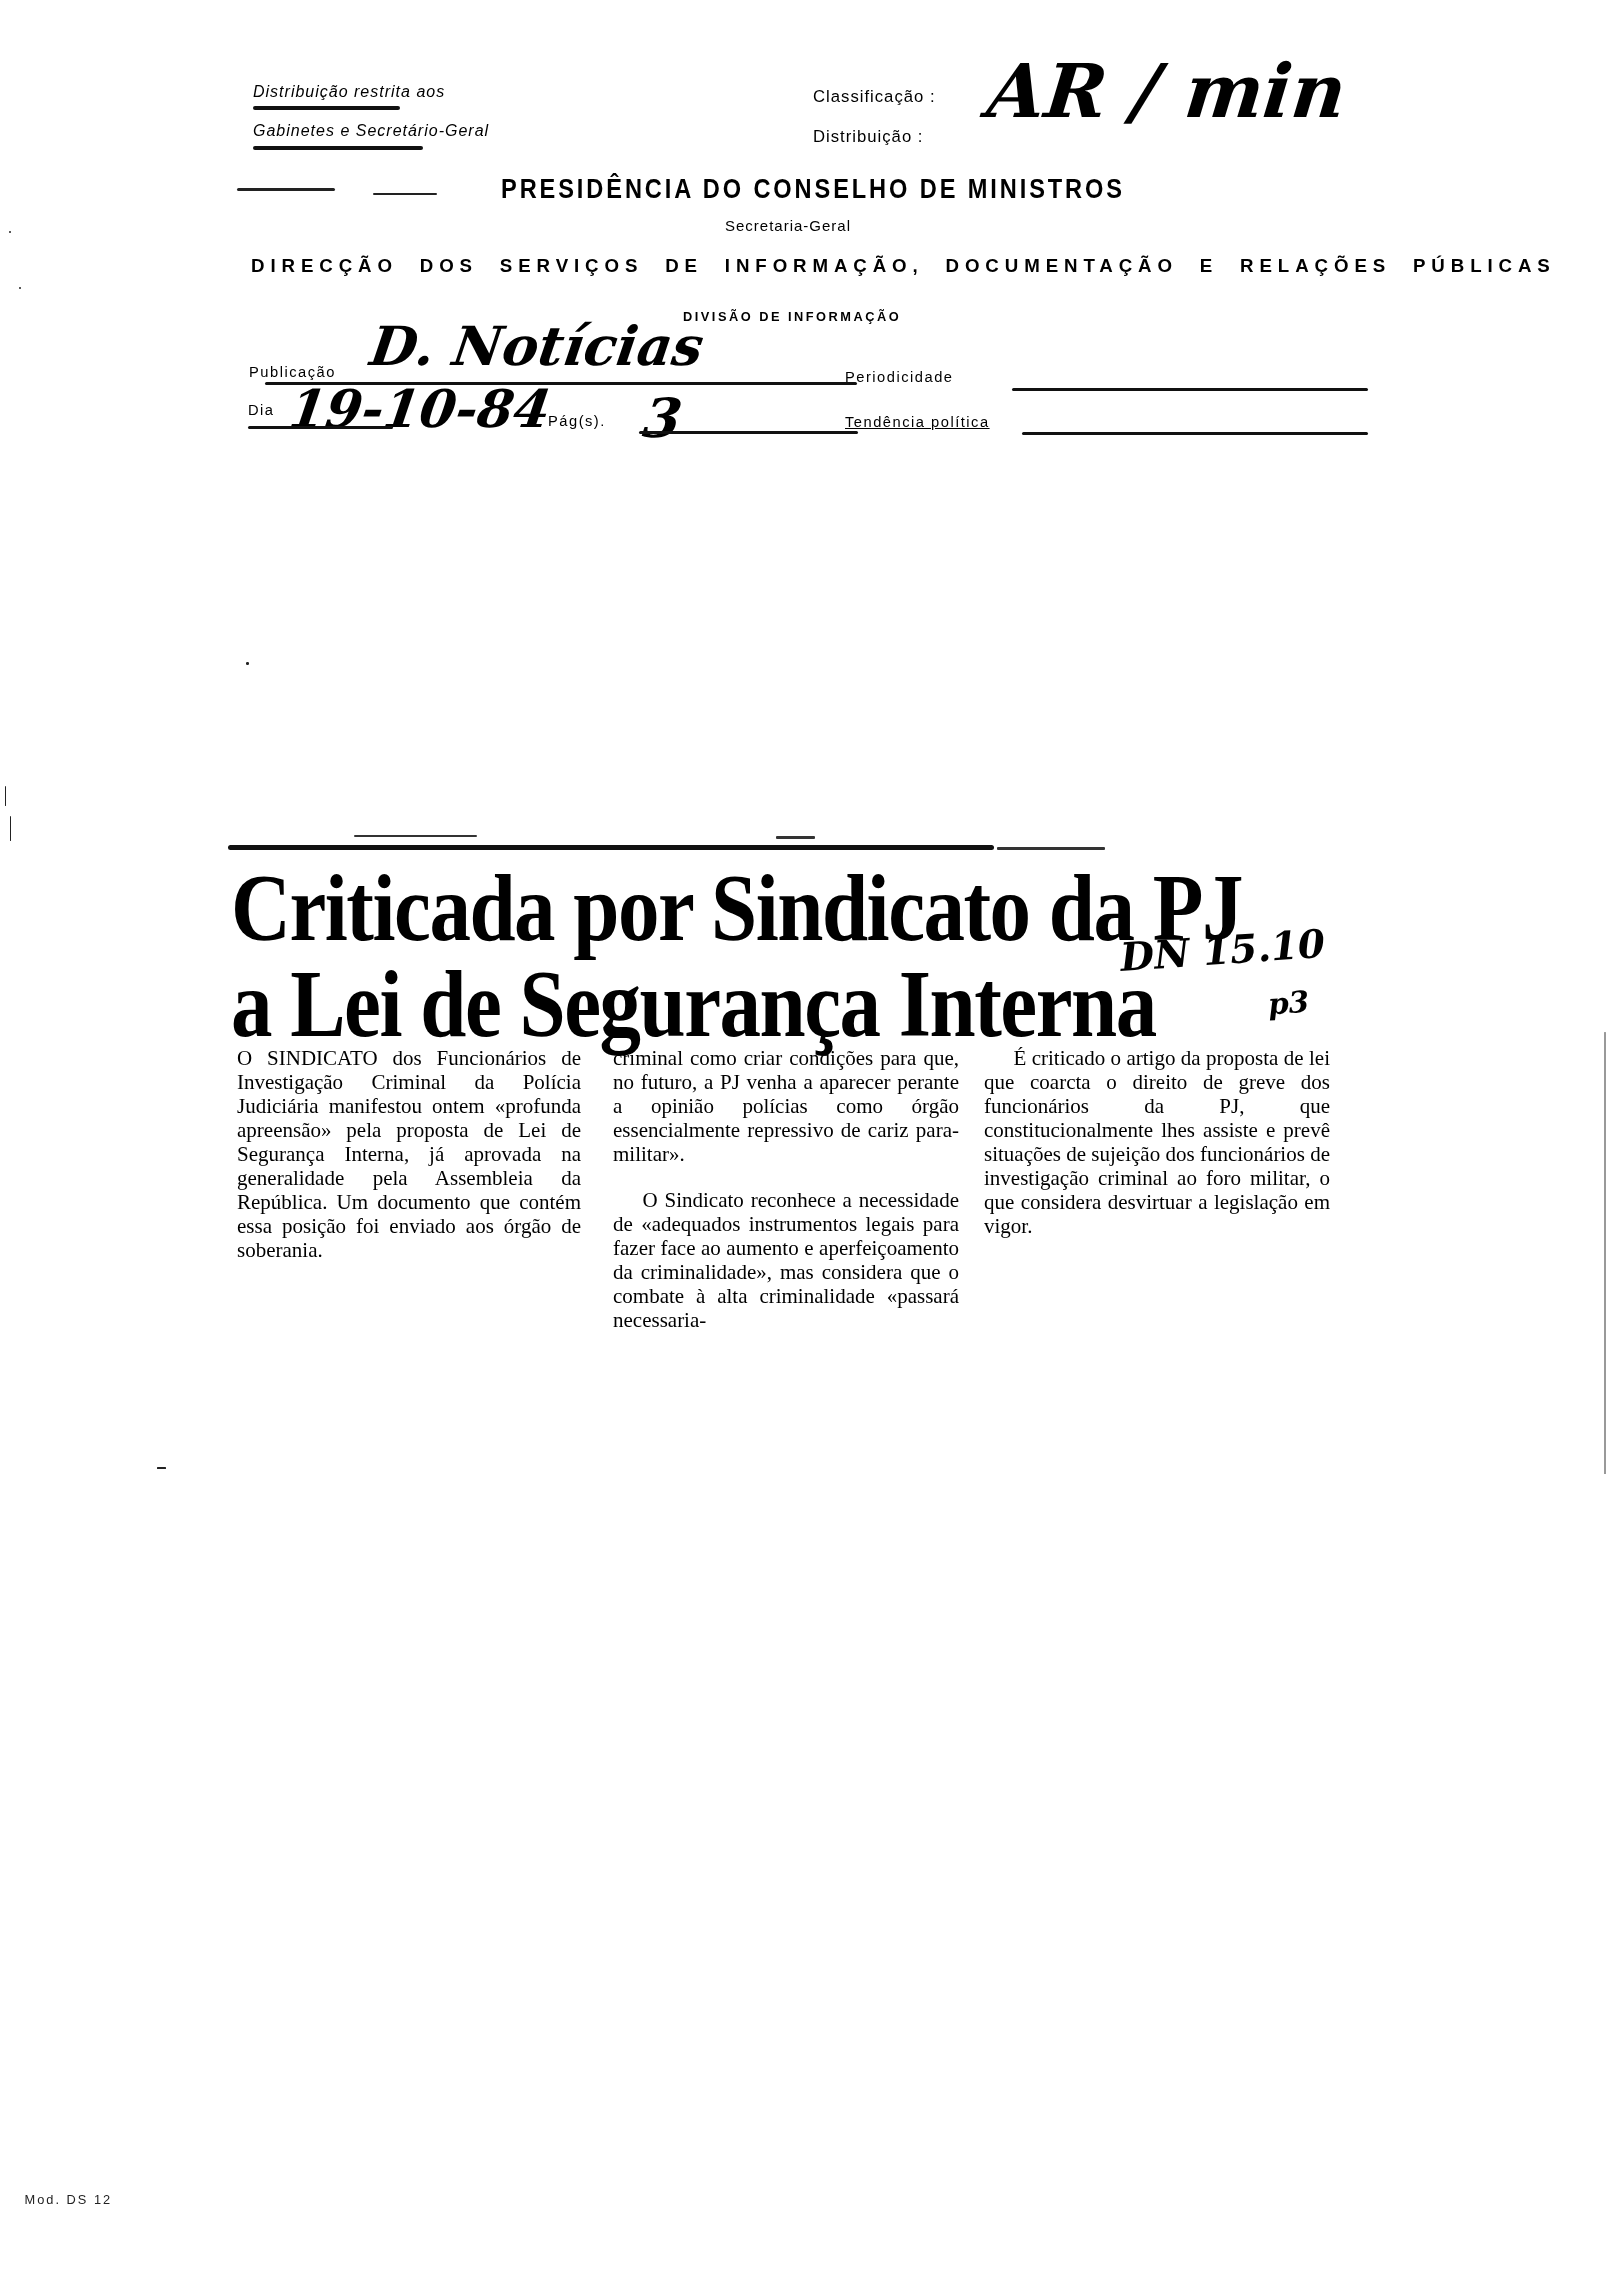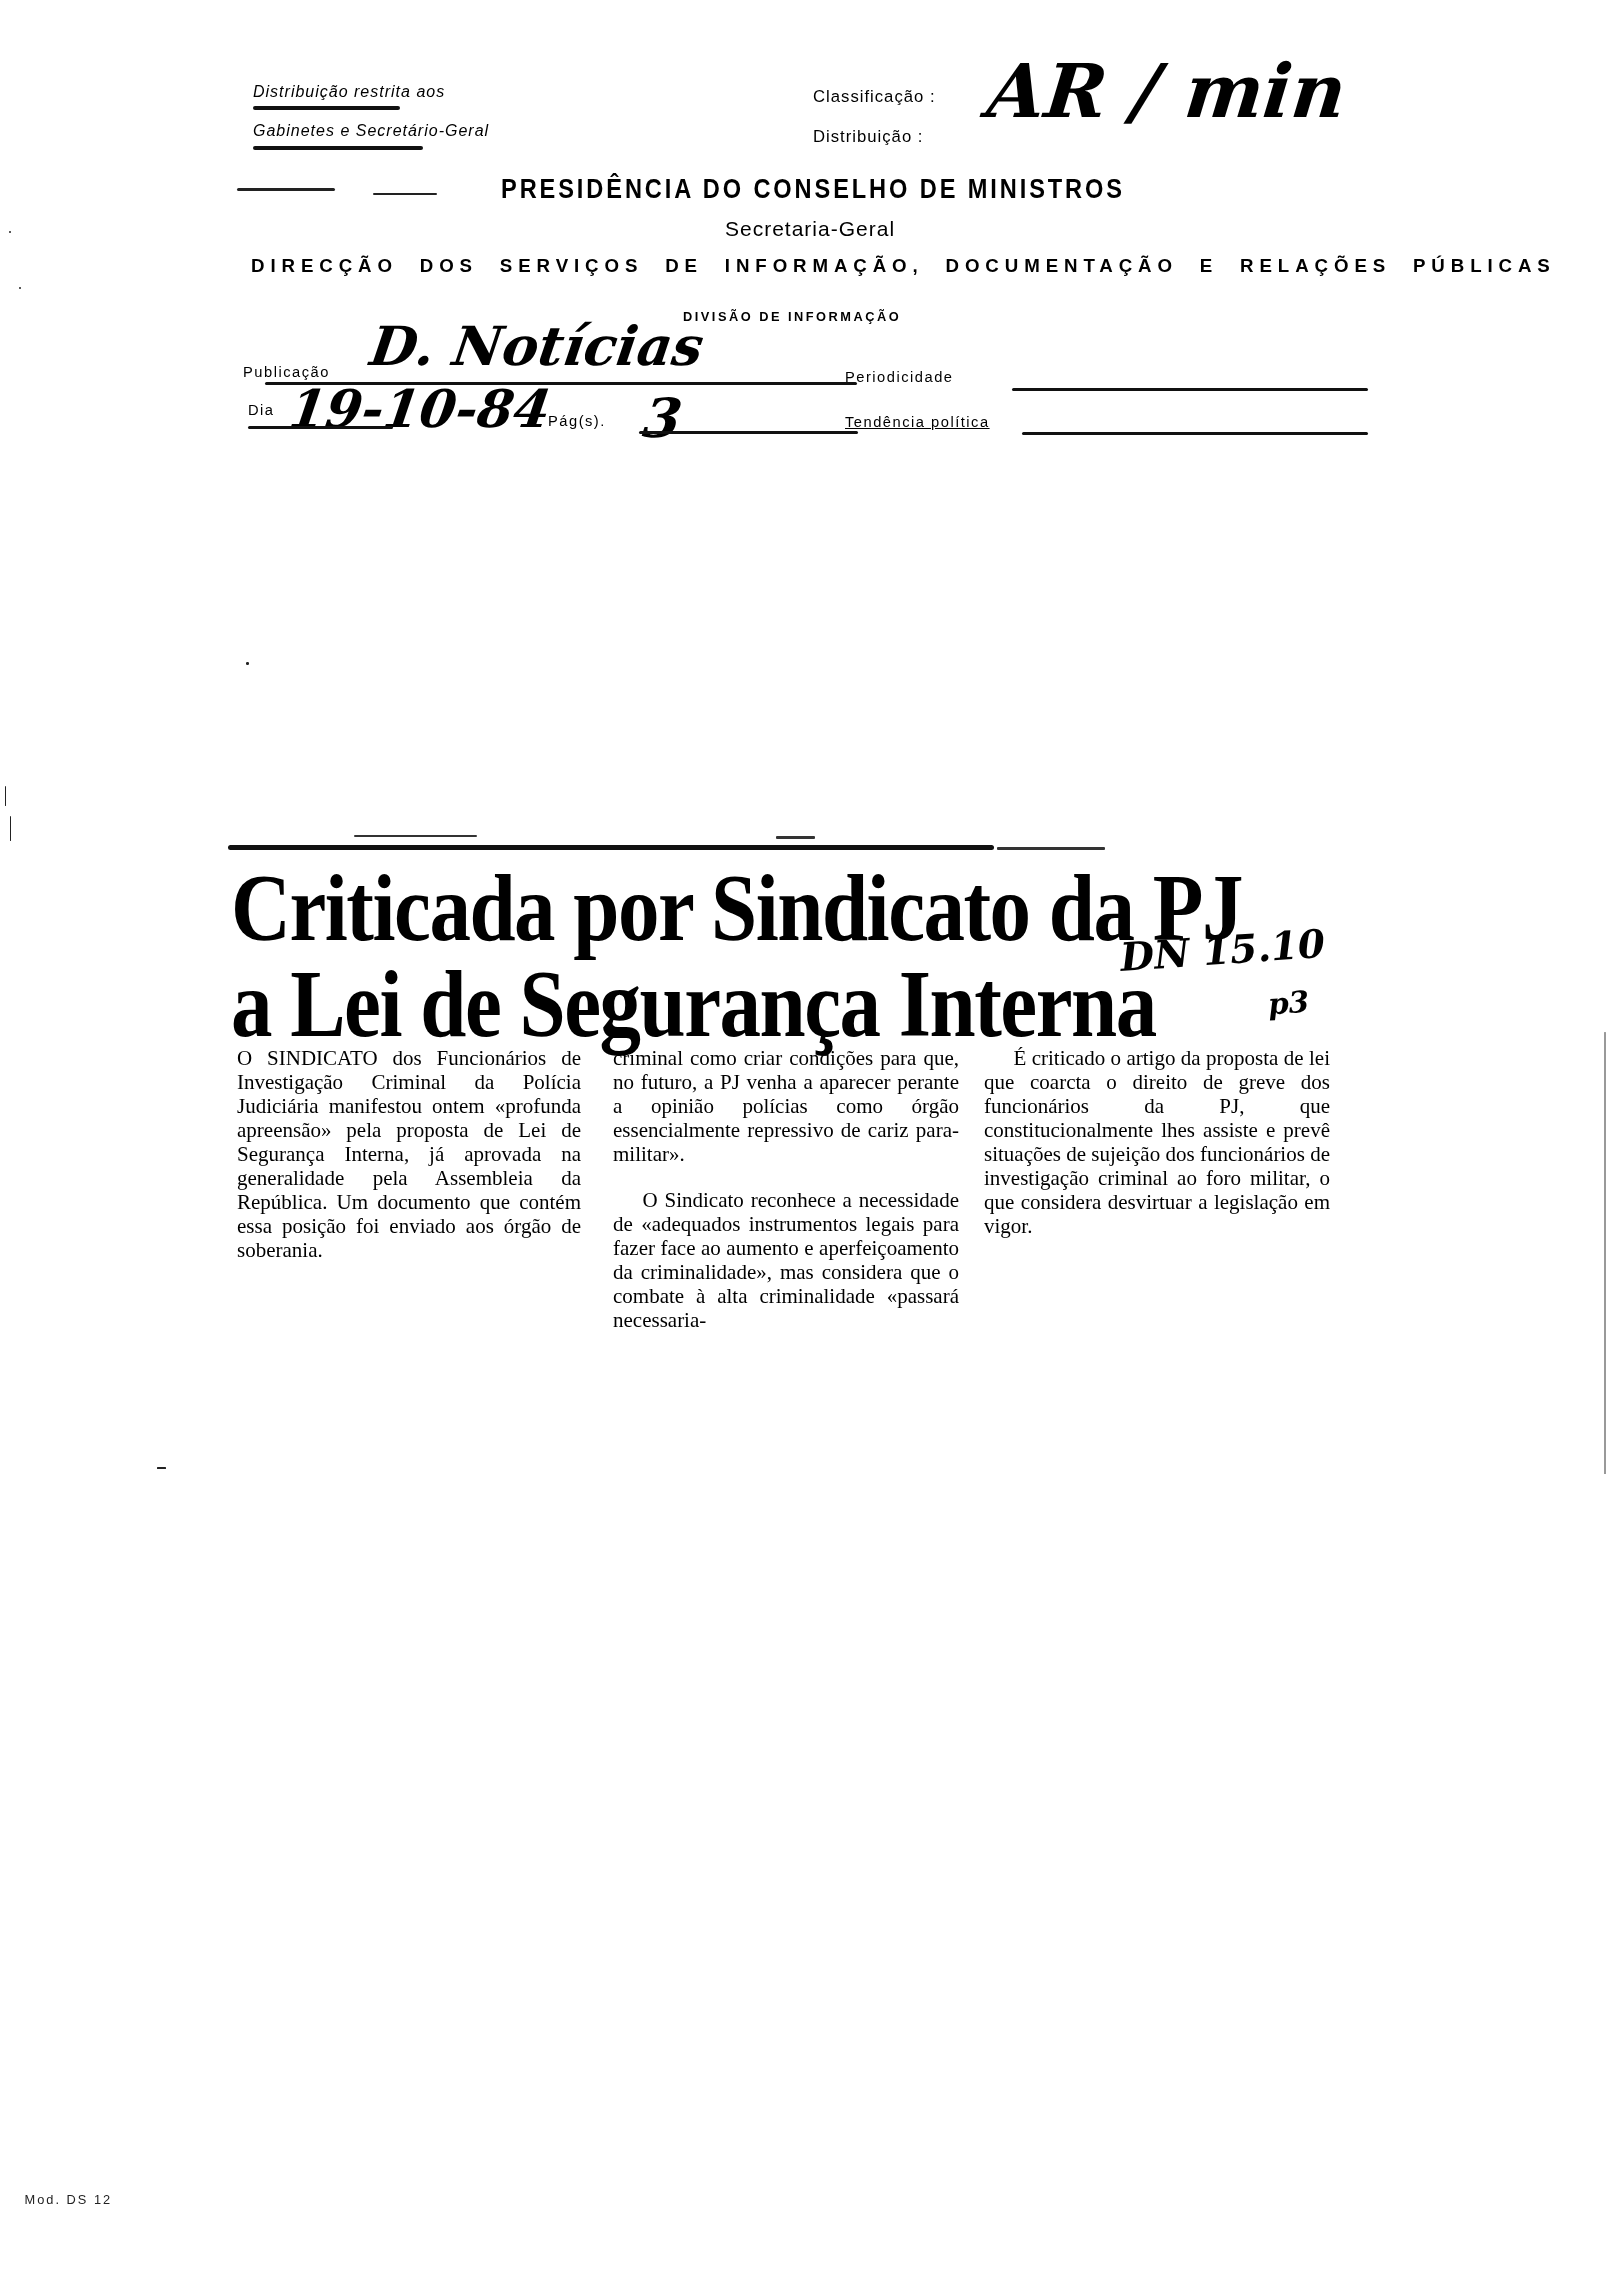--- a/index.html
+++ b/index.html
@@ -9,21 +9,21 @@
   .serif { font-family:"Liberation Serif", "DejaVu Serif", serif; }
   .hand { font-family:"DejaVu Serif", serif; font-style:italic; font-weight:bold; }
 
   .dist-note { font-size:16px; font-style:italic; letter-spacing:1px; }
   .dist-line { height:3.9px; background:#111; border-radius:2px; }
   .field-label { font-size:16.7px; letter-spacing:1px; }
   .handwriting-big { font-size:74px; line-height:1; transform:skewX(-6deg); }
   .rule { height:3.4px; background:#111; border-radius:1.5px; }
 
   .org-title { font-size:23.6px; font-weight:bold; letter-spacing:2.9px; transform:scaleY(1.15); }
-  .org-sub { font-size:21px; letter-spacing:1px; }
+  .org-sub { font-size:15px; letter-spacing:1px; }
   .org-dir { font-size:18.7px; letter-spacing:5.9px; word-spacing:10.8px; font-weight:bold; }
   .org-div { font-size:12.8px; letter-spacing:2.5px; font-weight:bold; }
 
   .form-label { font-size:14.7px; letter-spacing:1.5px; }
   .form-hand { font-size:54px; line-height:1; transform:skewX(-8deg); }
 
   .clip-rule { height:4.9px; background:#111; border-radius:2.5px; }
   .headline { font-size:83px; font-weight:bold; line-height:1; letter-spacing:-1.5px; transform:scaleY(1.15); transform-origin:left top; white-space:nowrap; }
   .margin-note { font-size:39px; line-height:1; transform:rotate(-4deg); }
 
@@ -47,21 +47,21 @@
 <div class="abs sans field-label" style="left:813px; top:127px;">Distribuição :</div>
 <div class="abs hand handwriting-big" style="left:988px; top:54px;">AR / min</div>
 
 <div class="abs" style="left:237px; top:188px; width:98px; height:2.5px; background:#222; border-radius:1.5px;"></div>
 <div class="abs" style="left:373px; top:193px; width:64px; height:2px; background:#222; border-radius:1.5px;"></div>
 <div class="abs sans org-title" style="left:501px; top:176px;">PRESIDÊNCIA DO CONSELHO DE MINISTROS</div>
 <div class="abs sans org-sub" style="left:725px; top:217px;">Secretaria-Geral</div>
 <div class="abs sans org-dir" style="left:251px; top:255px;">DIRECÇÃO DOS SERVIÇOS DE INFORMAÇÃO, DOCUMENTAÇÃO E RELAÇÕES PÚBLICAS</div>
 <div class="abs sans org-div" style="left:683px; top:309px;">DIVISÃO DE INFORMAÇÃO</div>
 
-<div class="abs sans form-label" style="left:243px; top:364px;">Publicação</div>
+<div class="abs sans form-label" style="left:249px; top:364px;">Publicação</div>
 <div class="abs hand form-hand" style="left:371px; top:319px;">D. Notícias</div>
 <div class="abs rule" style="left:265px; top:382px; width:592px;"></div>
 
 <div class="abs sans form-label" style="left:845px; top:369px;">Periodicidade</div>
 <div class="abs rule" style="left:1012px; top:388px; width:356px;"></div>
 
 <div class="abs sans form-label" style="left:248px; top:402px;">Dia</div>
 <div class="abs hand form-hand" style="left:290px; top:383px; font-size:52px;">19-10-84</div>
 <div class="abs rule" style="left:248px; top:426px; width:145px;"></div>
 

